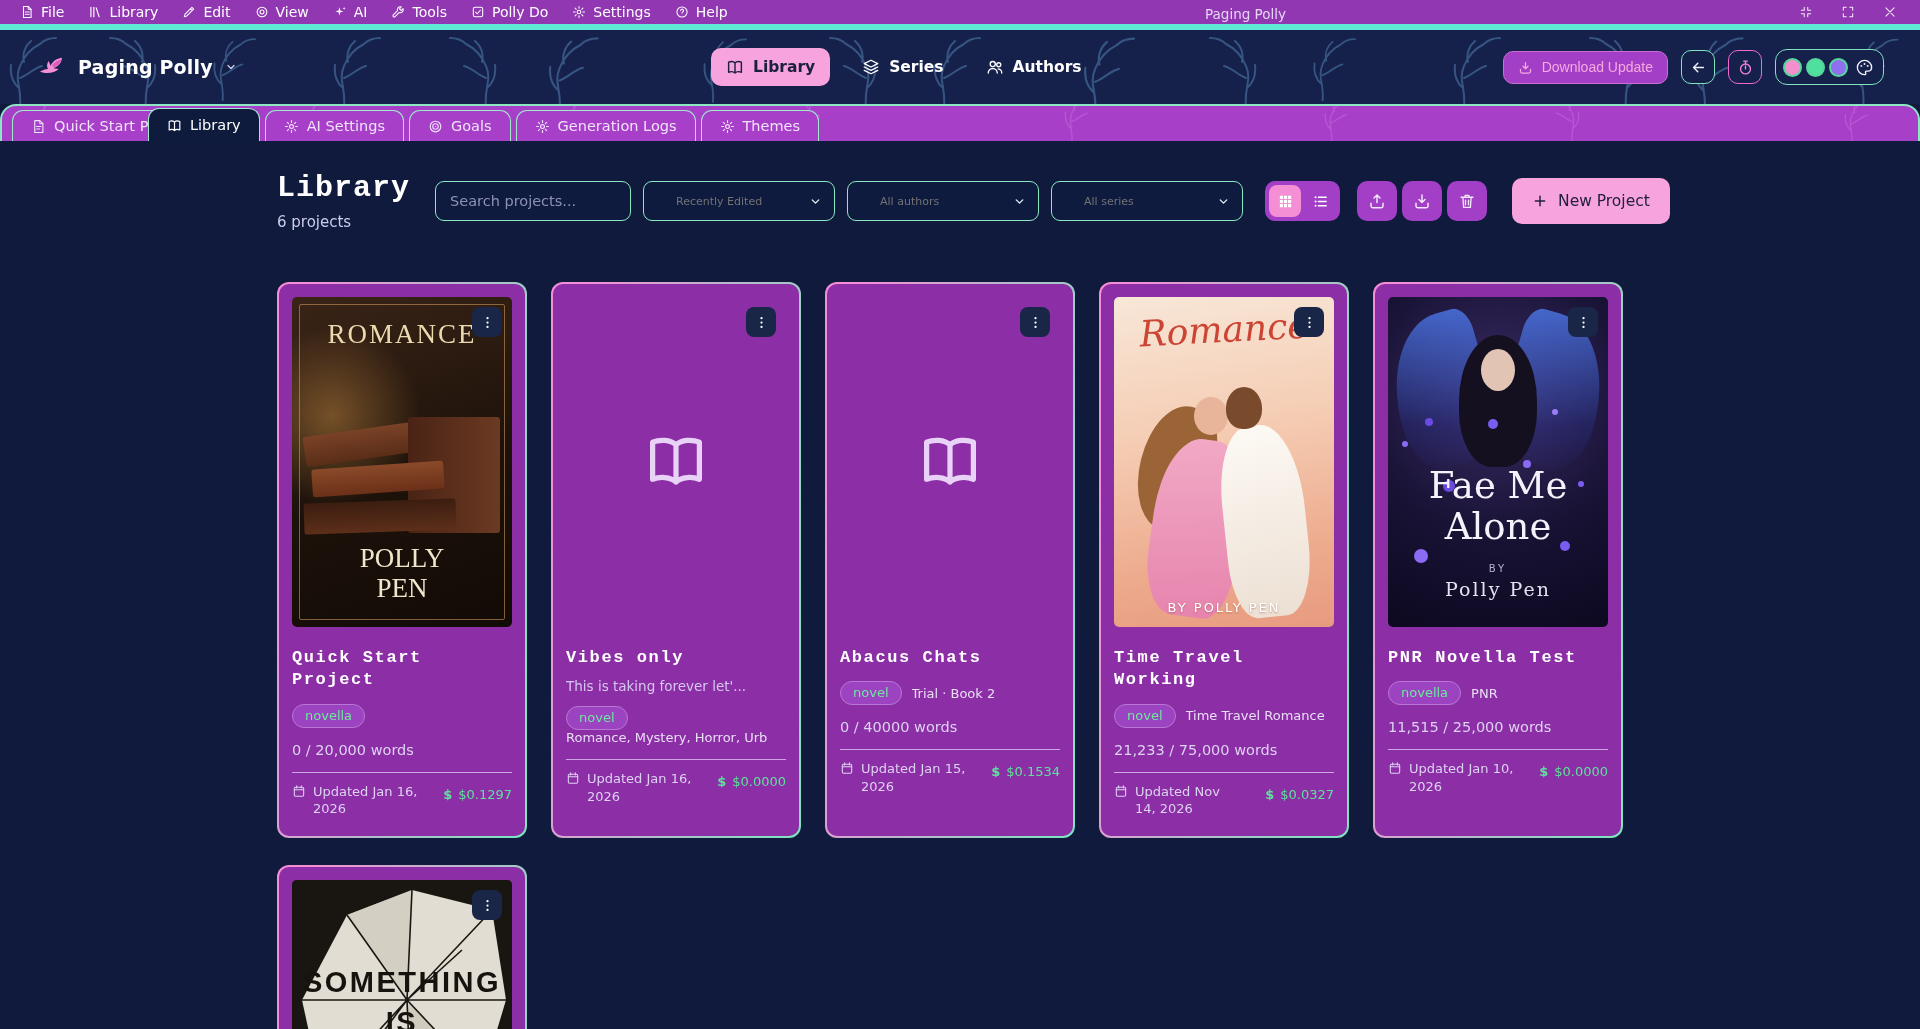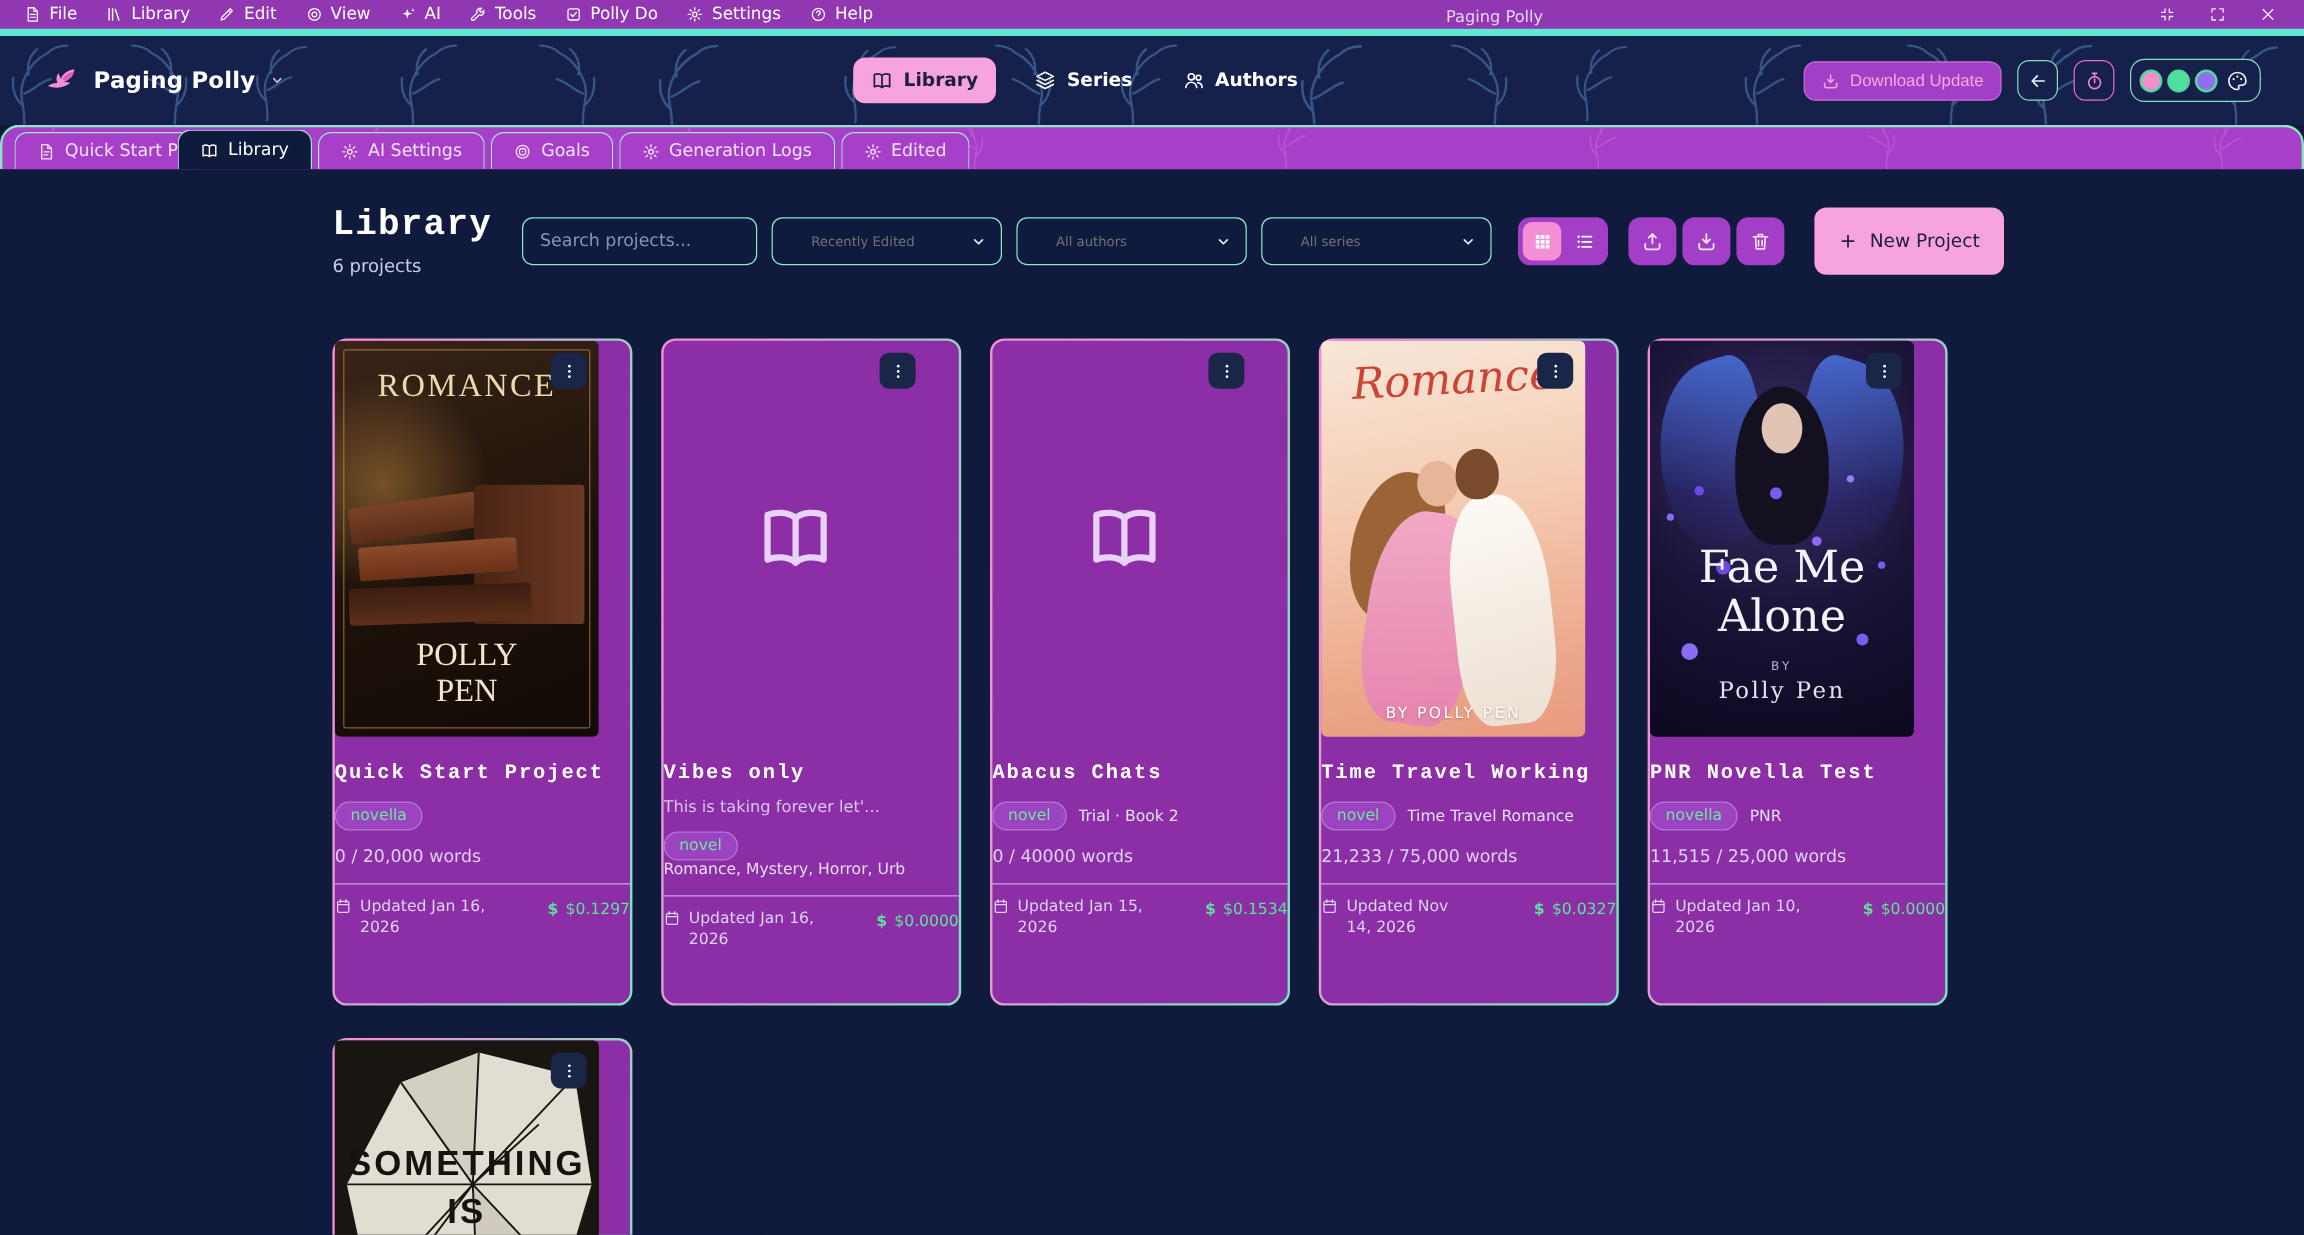--- a/index.html
+++ b/index.html
@@ -64,27 +64,27 @@
   .search{width:196px;height:40px;background:#0e1a3e;border:1.5px solid #8ce8c3;border-radius:9px;color:#fff;padding:0 14px;font-size:14.5px;font-family:inherit;outline:none}
   .search::placeholder{color:#8d92b5}
   .select{width:192px;height:40px;background:#0e1a3e;border:1.5px solid #8ce8c3;border-radius:9px;color:#737373;display:flex;align-items:center;justify-content:space-between;padding:0 12px 0 32px;font-size:11px;cursor:pointer}
   .select svg{width:13px;height:13px;color:#e8ecf6}
   .view-toggle{background:#a23fc6;border-radius:10px;padding:4px;display:flex;gap:3px;margin-left:10px}
   .vt-btn{width:32px;height:32px;border-radius:8px;display:flex;align-items:center;justify-content:center;color:#fff;background:transparent;border:none;cursor:pointer}
   .vt-btn.active{background:#f48fd6;color:#fff}
   .vt-btn svg{width:17px;height:17px}
   .tool-icon-btn{width:40px;height:40px;border-radius:10px;background:#a23fc6;color:#f2e6f8;display:flex;align-items:center;justify-content:center;margin-left:5px;border:none;cursor:pointer}
   .tool-icon-btn svg{width:18px;height:18px}
-  .btn-new{height:56px;padding:0 20px;background:#f7a3dd;color:#20203f;border-radius:10px;font-size:15.5px;display:flex;align-items:center;gap:10px;margin-left:13px;border:none;cursor:pointer;font-family:inherit}
+  .btn-new{height:46px;padding:0 20px;background:#f7a3dd;color:#20203f;border-radius:10px;font-size:15.5px;display:flex;align-items:center;gap:10px;margin-left:13px;border:none;cursor:pointer;font-family:inherit}
   .btn-new svg{width:16px;height:16px}
 
   
   .grid{display:grid;grid-template-columns:repeat(5,250px);column-gap:24px;row-gap:27px;margin-top:51px}
   .card-wrap{border-radius:12px;padding:2px;background:linear-gradient(100deg,#f48fd6 10%,#7fe3c0 95%);height:556px;cursor:pointer}
-  .card{background:#8c2fa6;border-radius:10px;height:552px}
+  .card{background:#8c2fa6;border-radius:10px;padding:13px;height:552px}
   .cover{position:relative;width:220px;height:330px;border-radius:5px;overflow:hidden}
   .kebab{position:absolute;top:10px;right:10px;width:30px;height:30px;border-radius:8px;background:#1a2648;color:#fff;display:flex;align-items:center;justify-content:center;border:none;cursor:pointer;z-index:4}
   .kebab svg{width:15px;height:15px}
   .cover-empty{display:flex;align-items:center;justify-content:center}
   .big-book{color:#e9d2f7}
   .big-book svg{width:66px;height:66px}
 
   .p-title{margin-top:20px;font-family:"Liberation Mono","DejaVu Sans Mono",monospace;font-weight:bold;font-size:17px;letter-spacing:1.6px;color:#fff;line-height:1.32;min-height:22px}
   .p-desc{margin-top:9px;font-size:13.5px;color:#d5c7ef;white-space:nowrap;overflow:hidden;text-overflow:ellipsis}
   .badge-row{margin-top:12px;display:flex;align-items:center;gap:10px}
@@ -424,21 +424,21 @@
           </span>
           <span>Generation Logs</span>
         </div>
         <div class="tab    spaced">
           <span class="mi">
             <svg viewBox="0 0 24 24">
               <circle cx="12" cy="12" r="3.1" stroke="currentColor" fill="none" stroke-linecap="round" stroke-linejoin="round" stroke-width="1.8"></circle>
               <path d="M12 2.5v3M12 18.5v3M2.5 12h3M18.5 12h3M5.3 5.3l2.1 2.1M16.6 16.6l2.1 2.1M18.7 5.3l-2.1 2.1M7.4 16.6l-2.1 2.1" stroke="currentColor" fill="none" stroke-linecap="round" stroke-linejoin="round" stroke-width="1.8"></path>
             </svg>
           </span>
-          <span>Edited</span>
+          <span>Themes</span>
         </div>
       </div>
   </div>
 
   <div class="main">
     <div class="toolbar">
       <div class="heading-block">
         <div class="page-title">Library</div>
         <div class="count">6 projects</div>
       </div>

